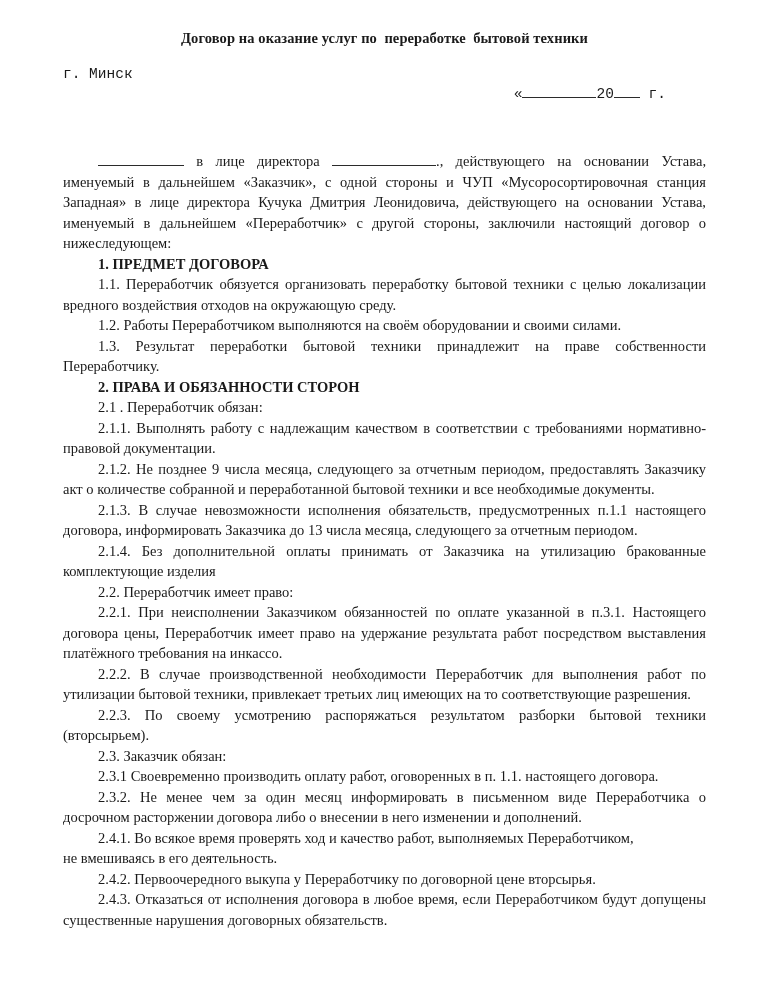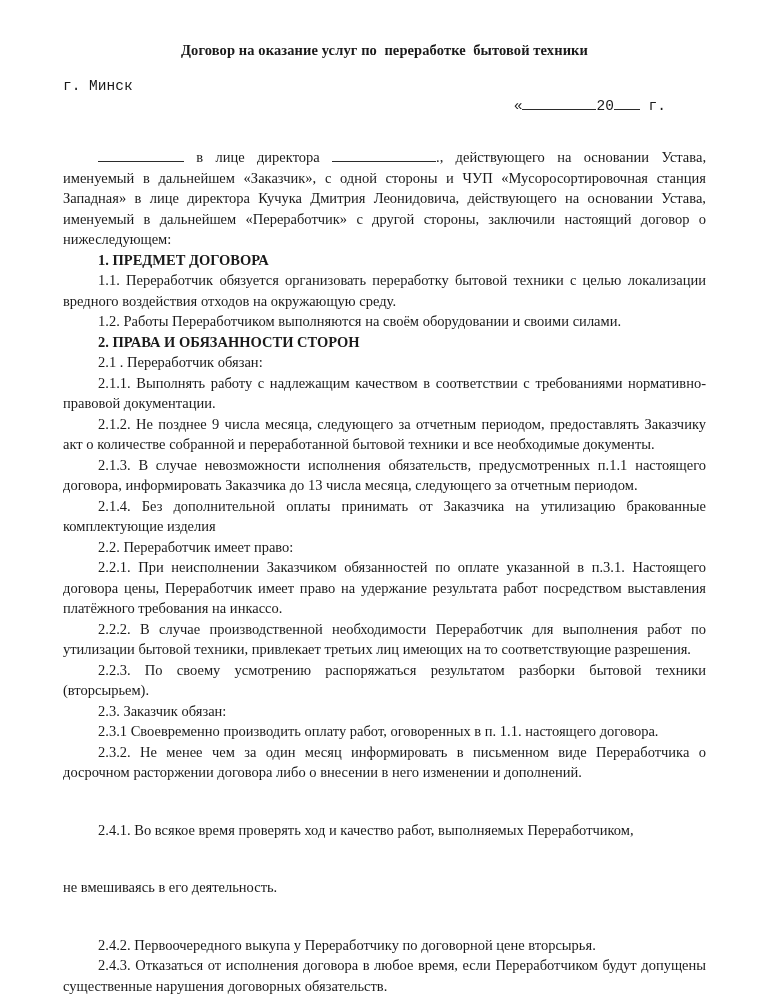--- a/index.html
+++ b/index.html
@@ -23,21 +23,21 @@
   }
   #sheet {
     position: absolute;
     left: 63px;
     top: 0;
     width: 643px;
   }
 
   
   .doc-title {
-    margin: 12px;
+    margin: 0;
     padding-top: 28px;
     text-align: center;
     font-size: 14.5px;
     font-weight: bold;
     line-height: 20.5px;
     letter-spacing: 0.1px;
     white-space: pre;
   }
 
   
@@ -70,22 +70,22 @@
     margin: 0;
     font-size: 14.5px;
     line-height: 20.5px;
     text-align: justify;
     text-justify: inter-word;
     text-indent: 35px;
     -webkit-hyphens: none;
     hyphens: none;
   }
   .para.noindent { text-indent: 0; }
-  .para.left     { text-align: left; margin-top: 37px; }
-  .para.lead     { margin-top: 10px; }
+  .para.left     { text-align: left; }
+  .para.lead     { margin-top: 26px; }
 
   .heading {
     margin: 0;
     font-size: 14.5px;
     line-height: 20.5px;
     font-weight: bold;
     text-indent: 35px;
     text-align: left;
     white-space: pre;
   }
@@ -104,20 +104,21 @@
       <span class="date">
         <span>«</span><span class="blank b-long"></span><span>20</span><span class="blank b-short"></span> <span>г.</span>
       </span>
     </div>
 
     <p class="para lead"><span class="blank b-party"></span><span> в лице директора </span><span class="blank b-dir"></span><span>., действующего на основании Устава, именуемый в дальнейшем «Заказчик», с одной стороны и ЧУП «Мусоросортировочная станция Западная» в лице директора Кучука Дмитрия Леонидовича, действующего на основании Устава, именуемый в дальнейшем «Переработчик» с другой стороны, заключили настоящий договор о нижеследующем:</span></p>
 
     <h2 class="heading sp-before">1. ПРЕДМЕТ ДОГОВОРА</h2>
     <p class="para">1.1.  Переработчик обязуется организовать переработку бытовой техники с целью локализации вредного воздействия отходов  на окружающую среду.</p>
     <p class="para">1.2.  Работы Переработчиком выполняются на своём оборудовании и своими силами.</p>
+    <p class="para">1.3.  Результат переработки бытовой техники принадлежит на праве собственности Переработчику.</p>
 
     <h2 class="heading sp-before">2. ПРАВА И ОБЯЗАННОСТИ СТОРОН</h2>
     <p class="para">2.1 . Переработчик обязан:</p>
     <p class="para">2.1.1.  Выполнять работу с надлежащим качеством в соответствии с требованиями нормативно-правовой документации.</p>
     <p class="para">2.1.2. Не позднее 9 числа месяца, следующего за отчетным периодом, предоставлять Заказчику акт о количестве собранной  и переработанной бытовой техники и все необходимые документы.</p>
     <p class="para">2.1.3.  В случае невозможности исполнения обязательств, предусмотренных п.1.1 настоящего договора, информировать Заказчика до 13 числа месяца, следующего за отчетным периодом.</p>
     <p class="para">2.1.4. Без дополнительной оплаты принимать от Заказчика на утилизацию бракованные комплектующие изделия</p>
     <p class="para">2.2.    Переработчик имеет право:</p>
     <p class="para">2.2.1. При неисполнении  Заказчиком  обязанностей  по оплате указанной в  п.3.1. Настоящего договора цены, Переработчик имеет право на удержание результата работ посредством выставления платёжного требования на инкассо.</p>
     <p class="para">2.2.2. В случае производственной необходимости Переработчик для выполнения работ по утилизации бытовой техники, привлекает третьих лиц имеющих на то соответствующие разрешения.</p>

